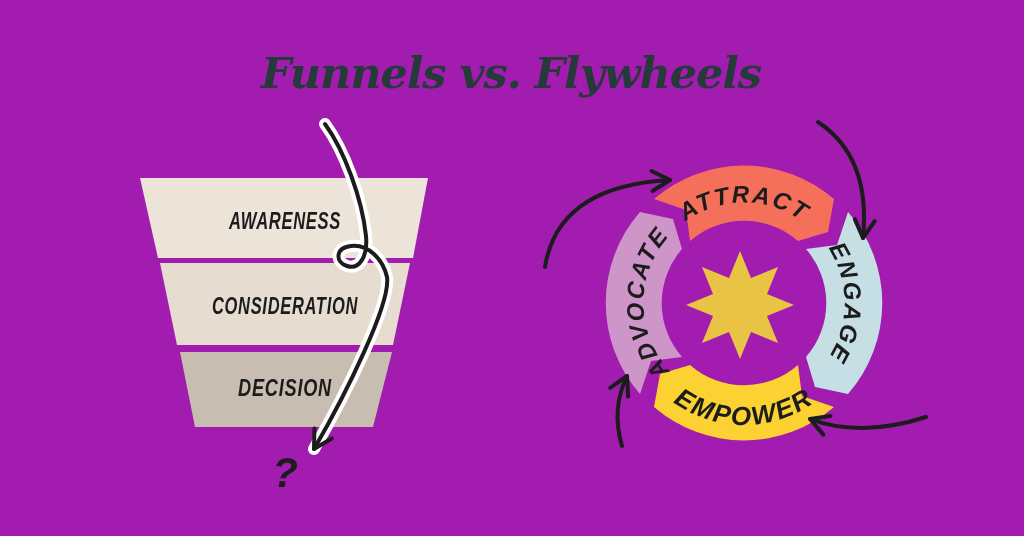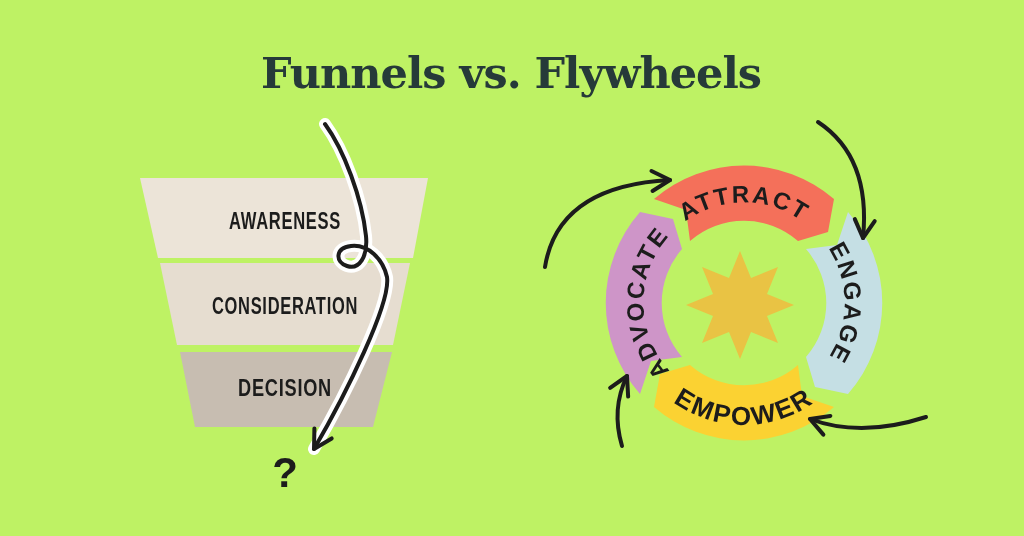--- a/index.html
+++ b/index.html
@@ -1,22 +1,23 @@
 <!DOCTYPE html>
 <html><head>
 <meta charset="utf-8">
 <style>
   html, body { margin: 0; padding: 0; background: #ffffff; }
   .canvas {
     position: relative;
     width: 1024px;
     height: 536px;
-    background: #bef264;
+    background: #a21caf;
     overflow: hidden;
     font-family: "Liberation Sans", sans-serif;
+    font-style: italic;
   }
   svg { display: block; }
   .title-text {
     font-family: "DejaVu Serif", serif;
     font-weight: 700;
     font-size: 43px;
     letter-spacing: -1px;
   }
   .funnel-label {
     font-family: "Liberation Sans", sans-serif;

